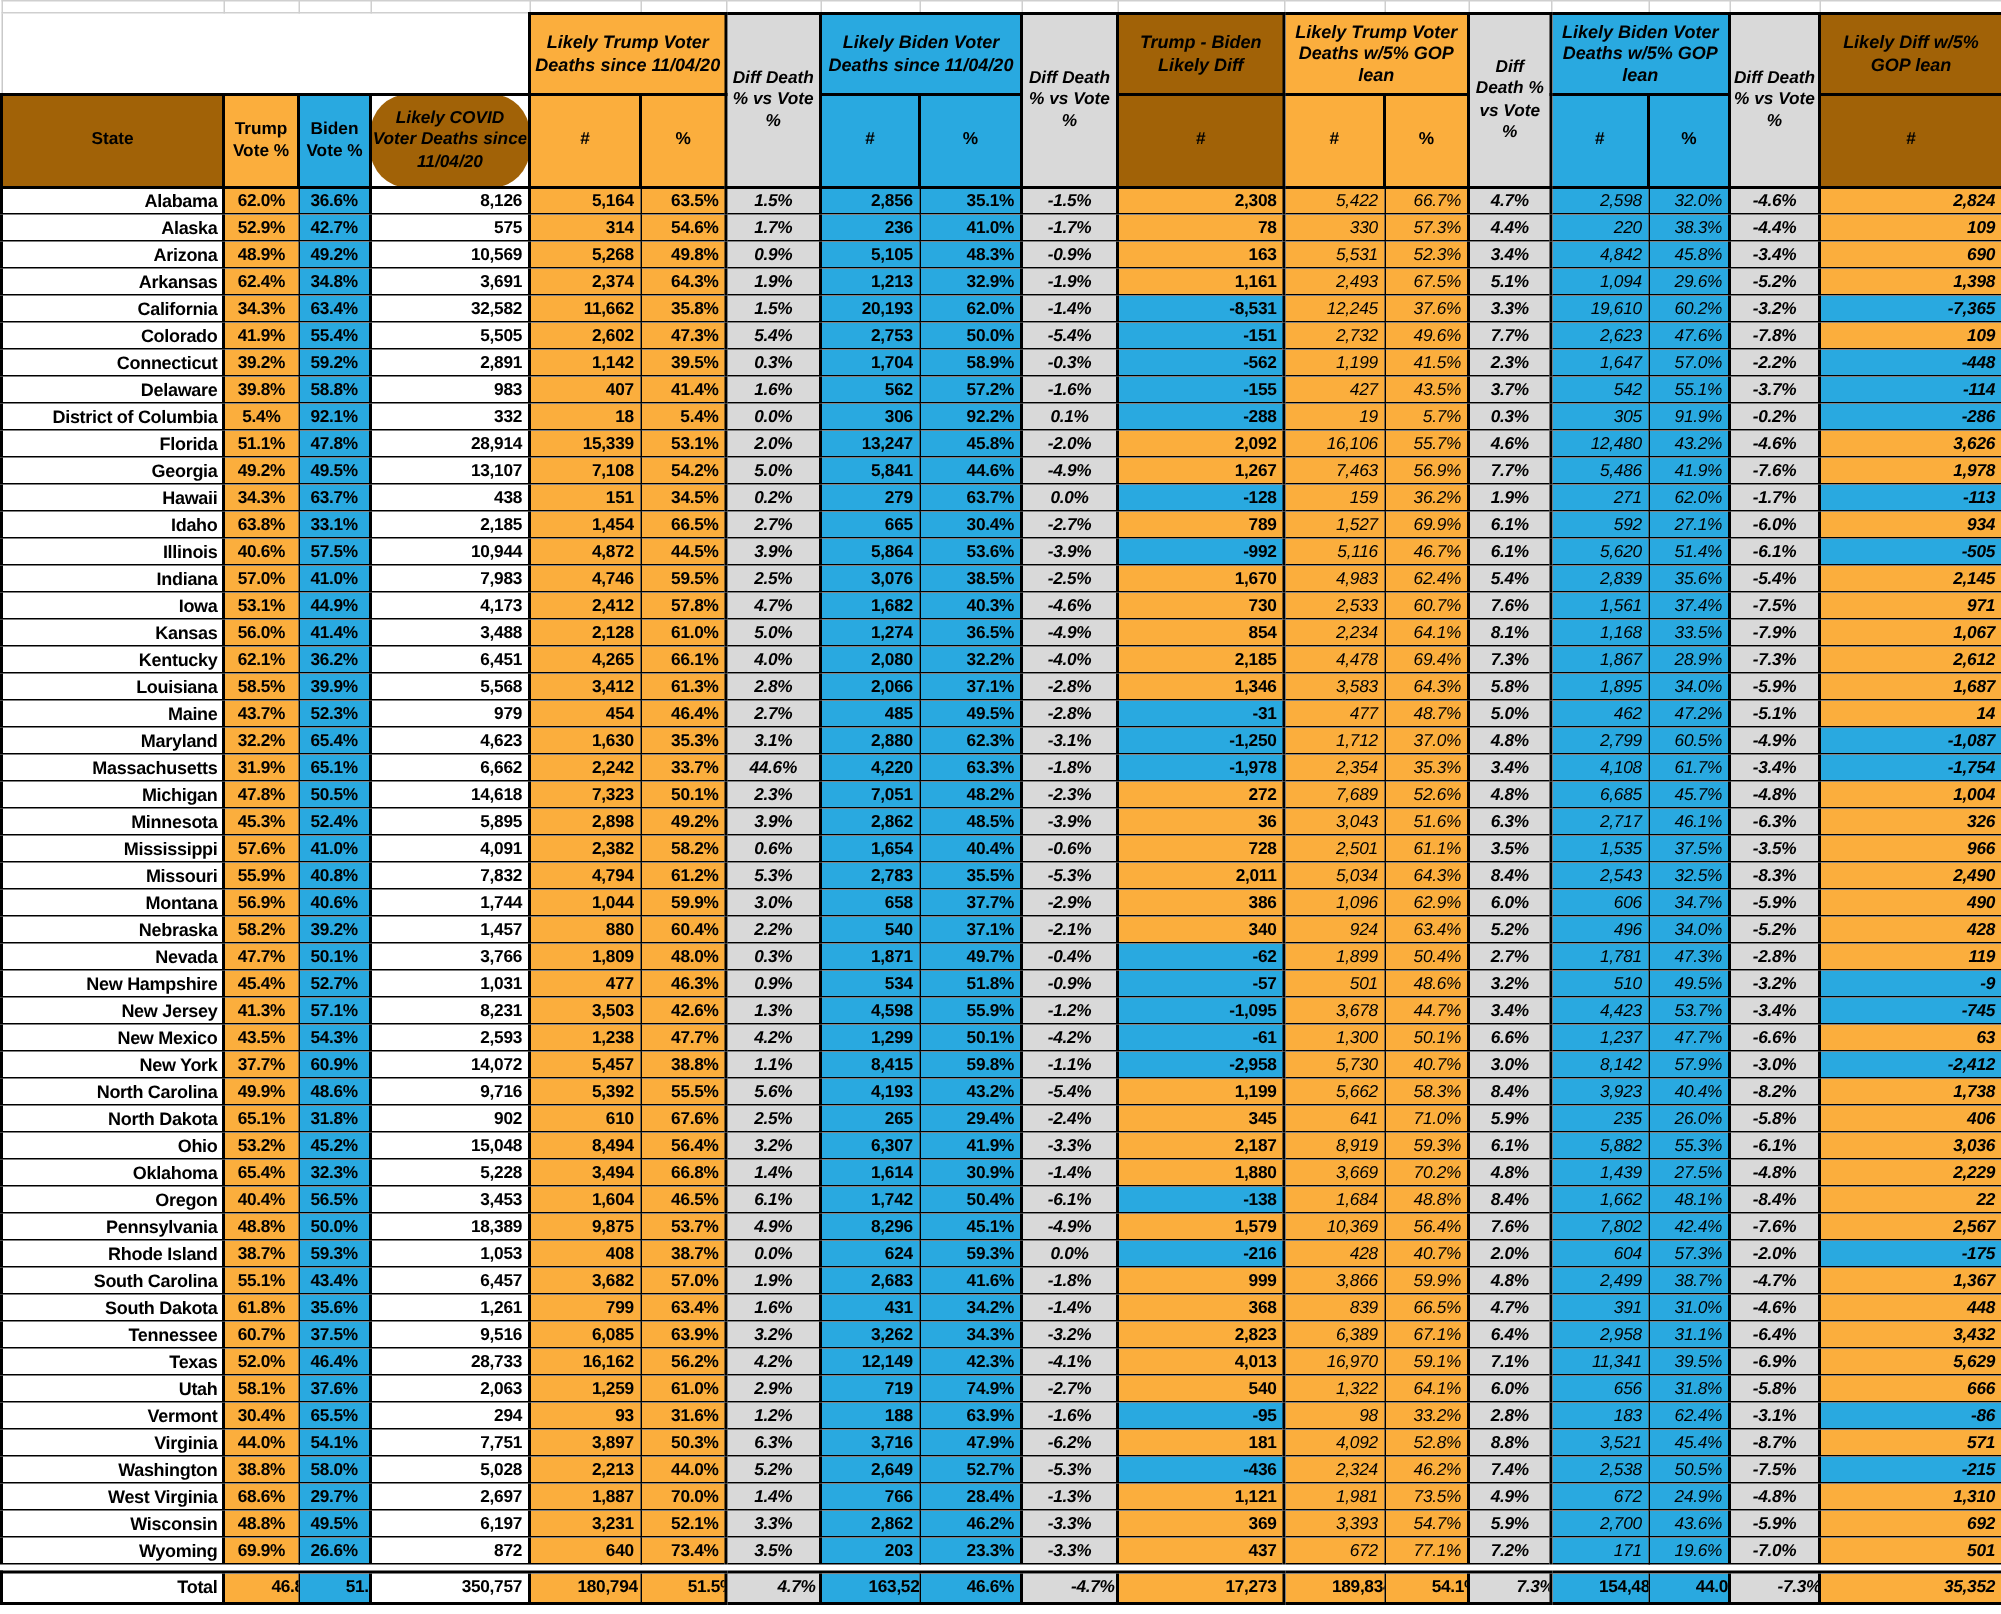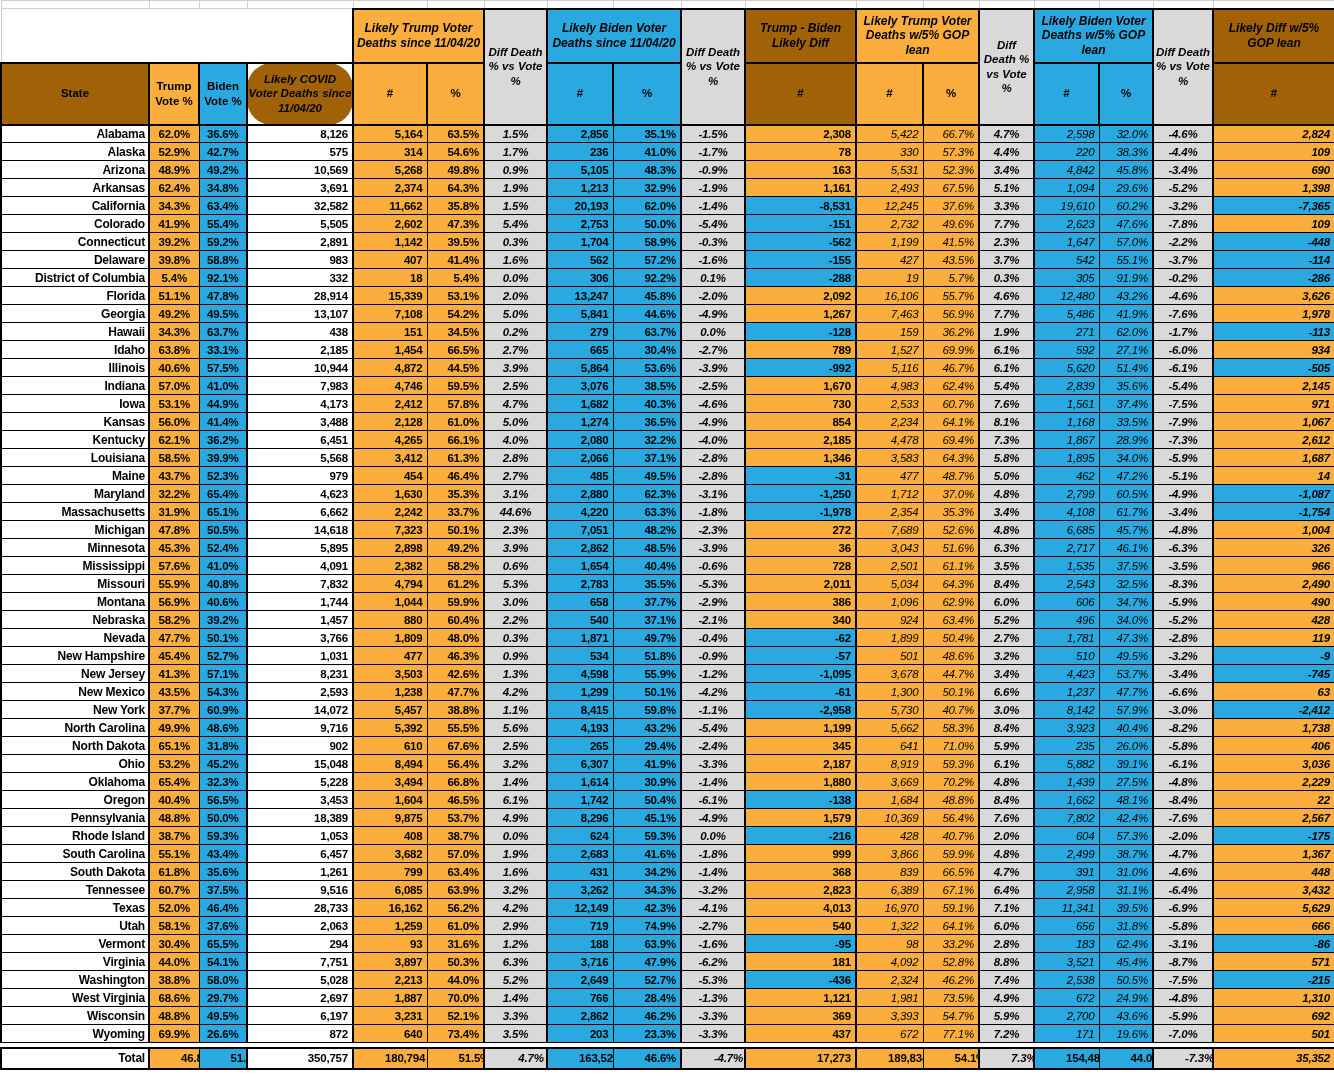--- a/index.html
+++ b/index.html
@@ -839,21 +839,21 @@
           <td class="c-orange c-b">56.4%</td>
           <td class="c-gray c-bi c-center">3.2%</td>
           <td class="c-blue c-b">6,307</td>
           <td class="c-blue c-b">41.9%</td>
           <td class="c-gray c-bi c-center">-3.3%</td>
           <td class="c-b c-sign pos">2,187</td>
           <td class="c-orange c-i">8,919</td>
           <td class="c-orange c-i">59.3%</td>
           <td class="c-gray c-bi c-center">6.1%</td>
           <td class="c-blue c-i">5,882</td>
-          <td class="c-blue c-i">39.1%</td>
+          <td class="c-blue c-i">55.3%</td>
           <td class="c-gray c-bi c-center">-6.1%</td>
           <td class="c-bi c-sign pos">3,036</td>
         </tr>
         <tr>
           <td class="c-state">Oklahoma</td>
           <td class="c-orange c-b c-center">65.4%</td>
           <td class="c-blue c-b c-center">32.3%</td>
           <td class="c-b">5,228</td>
           <td class="c-orange c-b">3,494</td>
           <td class="c-orange c-b">66.8%</td>

